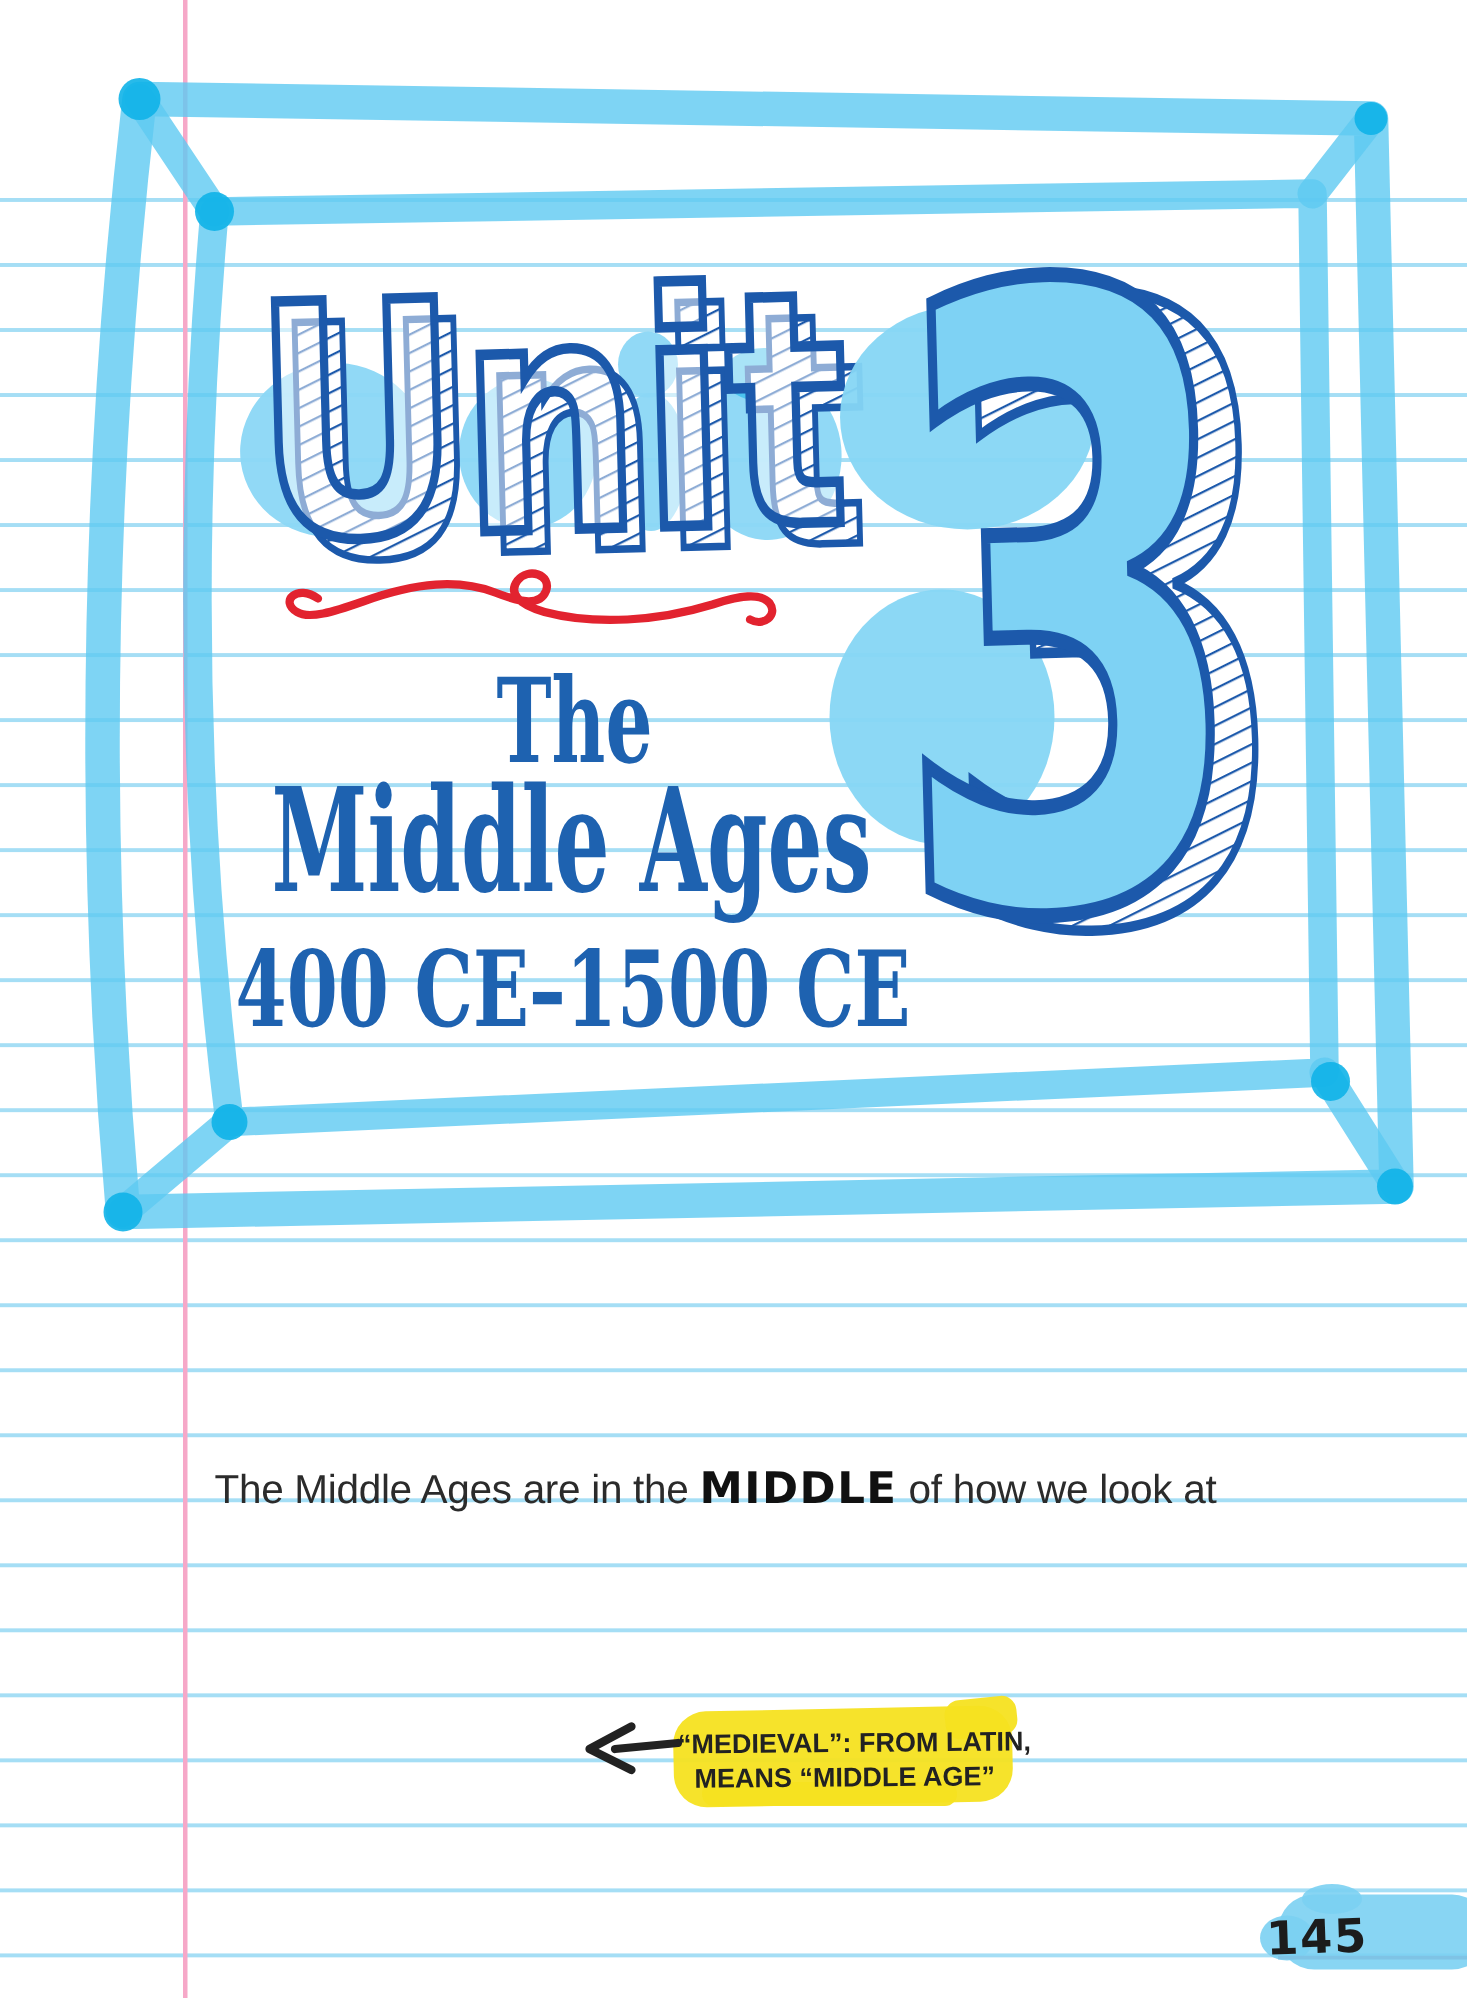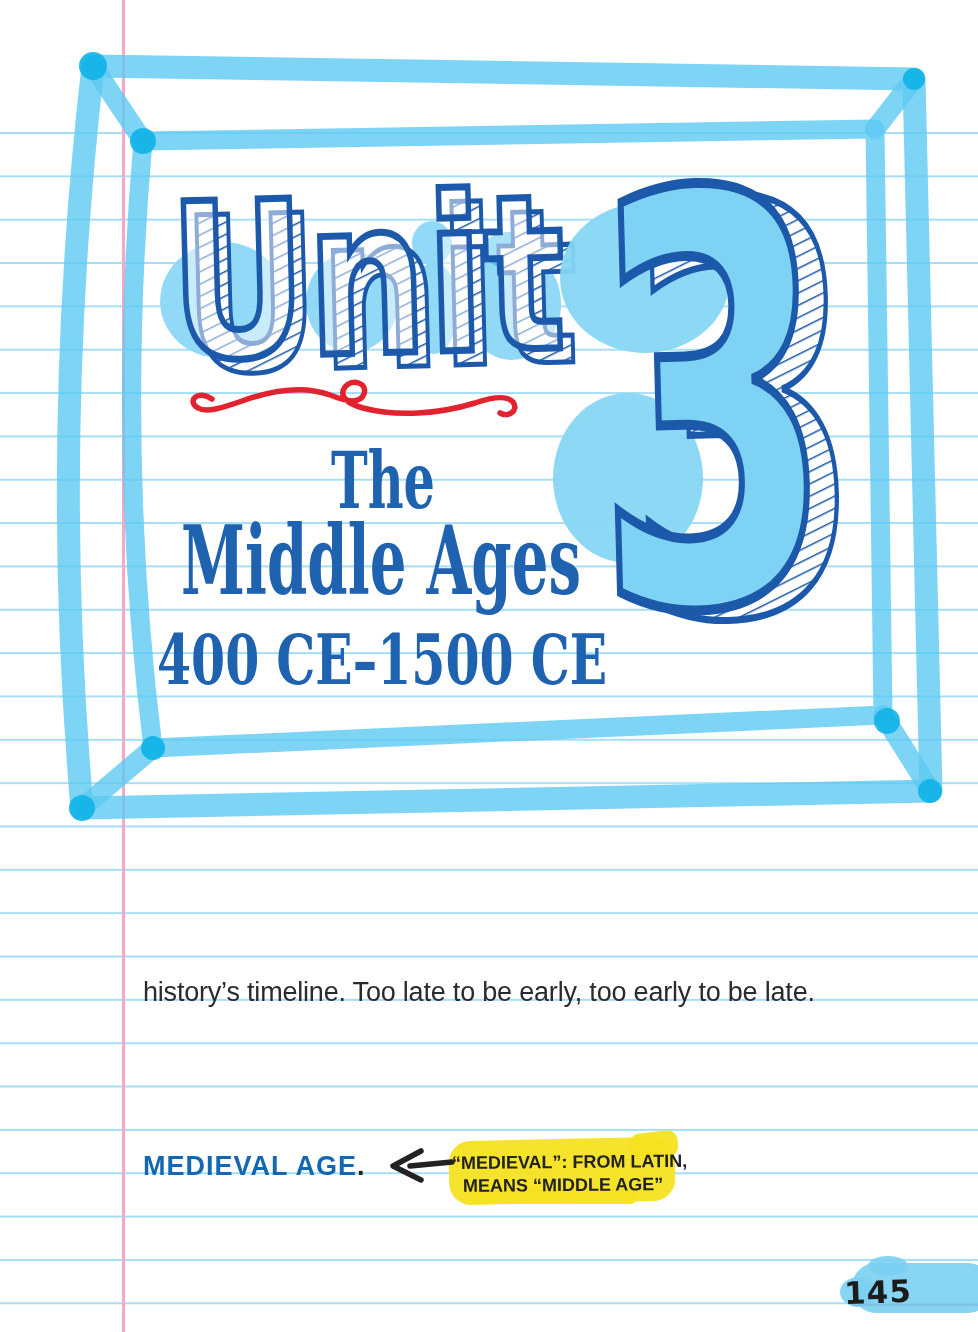--- a/index.html
+++ b/index.html
@@ -125,24 +125,23 @@
 
     <g fill="#7bd0f2" fill-opacity="0.9">
       <rect x="852" y="1263" width="140" height="50" rx="24"></rect>
       <ellipse cx="858" cy="1292" rx="18" ry="15"></ellipse>
       <ellipse cx="888" cy="1266" rx="20" ry="10"></ellipse>
       <line x1="852" y1="1305" x2="978" y2="1305" stroke="#7fc3e5" stroke-width="2.5" fill="none"></line>
     </g>
   </svg>
 
   <div class="body-text">
-    <div>history’s timeline. Too late to be early, too early to be late.</div>
+    <div><span>The Middle Ages are in the </span><span class="emph-display">MIDDLE</span><span> of how we look at</span></div>
   </div>
 
-  <div class="term-line"><span>MEDIEVAL AGE</span><span class="punct">.</span></div>
 
   <div class="annotation-text">
     <div>“MEDIEVAL”: FROM LATIN,</div>
     <div>MEANS “MIDDLE AGE”</div>
   </div>
 
   <div class="page-number">145</div>
 
 </div>
 

